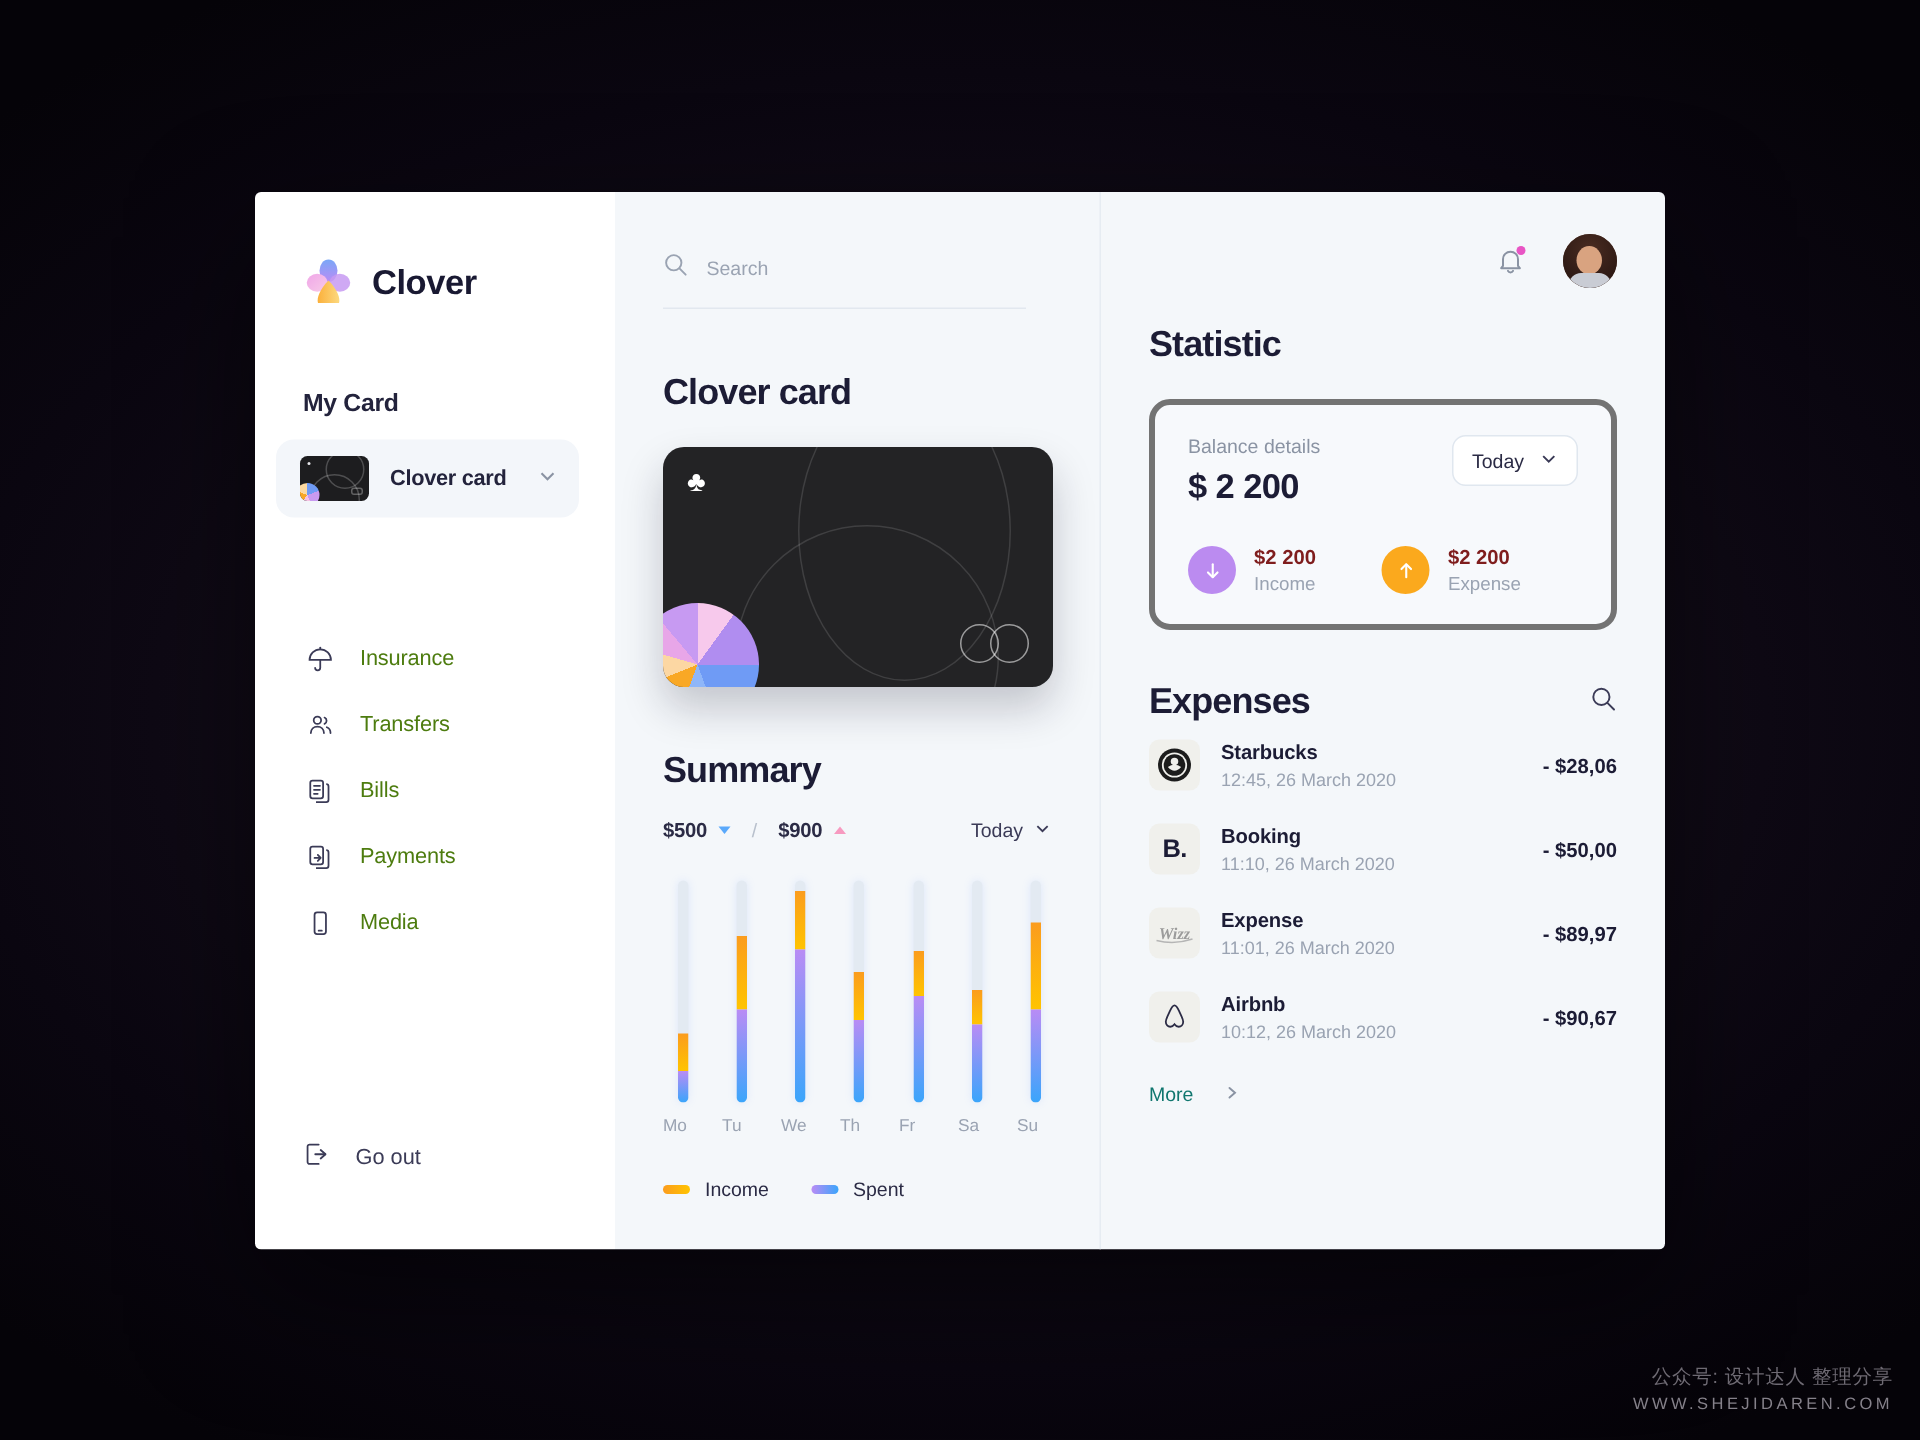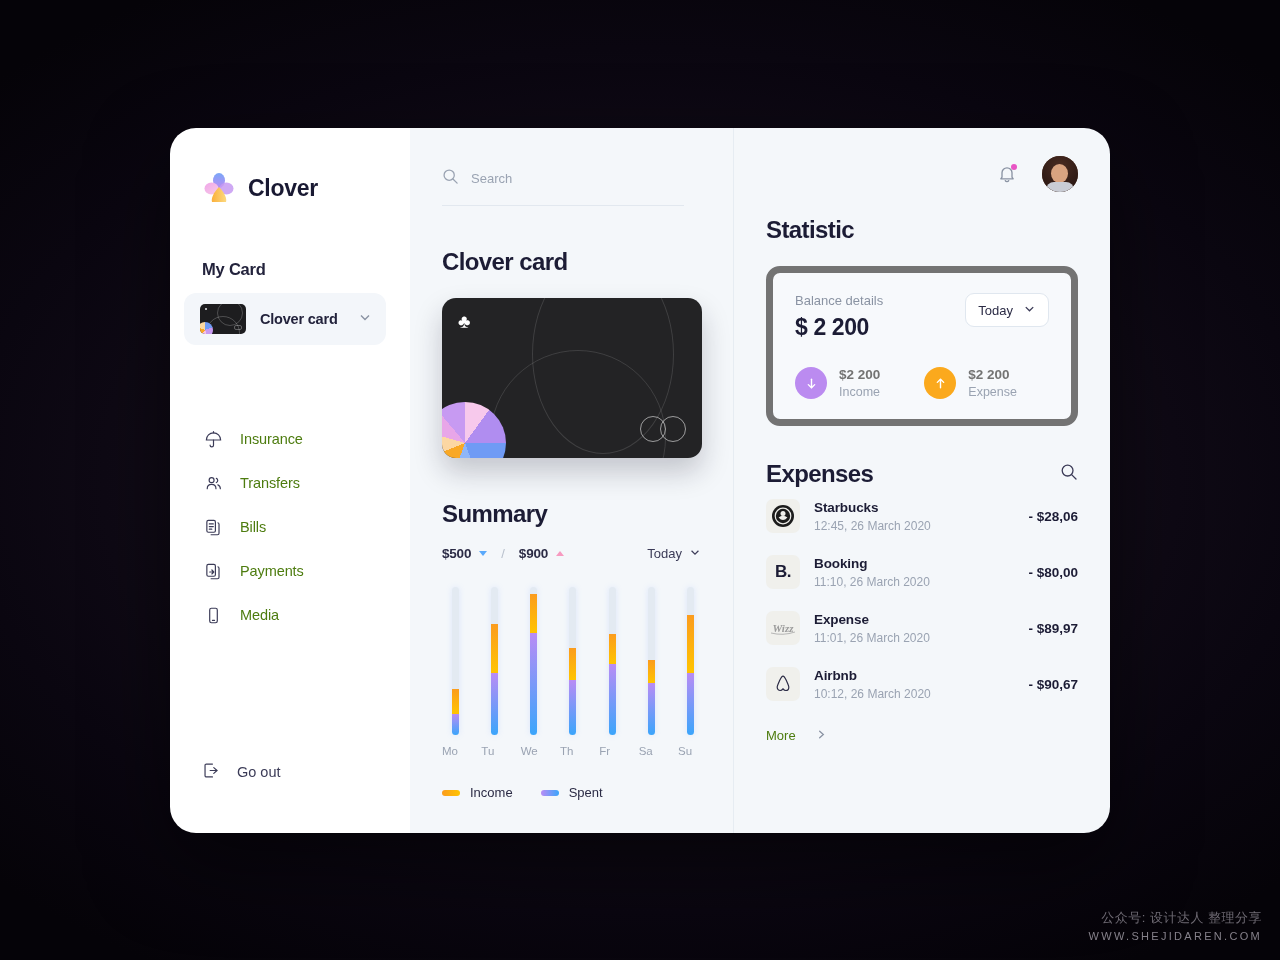--- a/index.html
+++ b/index.html
@@ -20,21 +20,21 @@
     position: absolute; inset: 0;
     background:
       radial-gradient(ellipse 70% 60% at 50% 50%, #19121f 0%, #120c18 45%, #0a0610 75%, #050308 100%);
   }
 
   
   .app {
     position: absolute;
     left: 170px; top: 128px;
     width: 940px; height: 705px;
-    border-radius: 26px;
+    border-radius: 4px;
     overflow: hidden;
     display: flex;
     box-shadow: 0 30px 80px rgba(0,0,0,.55);
   }
 
   
   .sidebar {
     width: 240px;
     background: #ffffff;
     padding: 28px 0 0 0;
@@ -252,21 +252,21 @@
     background: #6b4a3a;
   }
   .avatar .hair { position:absolute; inset:0; background: radial-gradient(circle at 50% 30%, #4a2c22 0%, #2e1a14 70%); }
   .avatar .face { position:absolute; left:9px; top:8px; width:17px; height:19px; border-radius:50%; background:#d9a380; }
   .avatar .body { position:absolute; left:4px; bottom:-2px; width:28px; height:12px; border-radius:8px 8px 0 0; background:#c9ccd4; }
 
   .right .h2 { margin-top: 10px; }
 
   .balance-card {
     margin-top: 22px;
-    border: 7px solid #737373;
+    border: 4px solid #737373;
     border-radius: 14px;
     background: #f7f9fc;
     padding: 20px 22px 20px 22px;
   }
   .bal-top { display: flex; align-items: flex-start; }
   .bal-label { font-size: 13px; color: #8a93a3; }
   .bal-value { font-size: 23px; font-weight: bold; color: #1c1c35; margin-top: 6px; letter-spacing: -.4px; }
   .sel-box {
     margin-left: auto;
     border: 1px solid #e0e7ef; border-radius: 9px; background: #fff;
@@ -275,21 +275,21 @@
     font-size: 13px; color: #2b2b45; cursor: pointer;
   }
   .bal-stats { display: flex; gap: 44px; margin-top: 26px; }
   .stat { display: flex; align-items: center; gap: 12px; }
   .stat-circle {
     width: 32px; height: 32px; border-radius: 50%;
     display: flex; align-items: center; justify-content: center; flex: none;
   }
   .c-income { background: #bb8bf0; }
   .c-expense { background: #fba91d; }
-  .stat-amt { font-size: 13.5px; font-weight: bold; color: #737373; }
+  .stat-amt { font-size: 13.5px; font-weight: bold; color: #7f1d1d; }
   .stat-lbl { font-size: 12.5px; color: #9aa3b2; margin-top: 3px; }
 
   .expenses-head {
     display: flex; align-items: center; margin-top: 34px;
   }
   .expenses-head .h2 { margin-top: 0; text-align: center; }
   .exp-search { margin-left: auto; cursor: pointer; }
 
   .exp-row {
     display: flex; align-items: center; gap: 14px;
@@ -300,21 +300,21 @@
     background: #f0f0ec;
     display: flex; align-items: center; justify-content: center;
     flex: none; overflow: hidden;
   }
   .exp-name { font-size: 13.5px; font-weight: bold; color: #1c1c35; letter-spacing: -.1px; }
   .exp-time { font-size: 12px; color: #9aa3b2; margin-top: 4px; }
   .exp-amt { margin-left: auto; font-size: 13.5px; font-weight: bold; color: #1c1c35; }
 
   .more {
     display: flex; align-items: center; gap: 20px;
-    margin-top: 16px; font-size: 13px; color: #4d7c0f; cursor: pointer;
+    margin-top: 16px; font-size: 13px; color: #0f766e; cursor: pointer;
   }
 
   
   .watermark {
     position: absolute; right: 18px; bottom: 18px;
     text-align: right; color: #6e6a73; user-select: none;
   }
   .wm1 { font-size: 13px; letter-spacing: .5px; }
   .wm2 { font-size: 11px; letter-spacing: 2.3px; margin-top: 3px; color: #85818a; }
 </style>
@@ -642,21 +642,21 @@
           <span class="exp-amt">- $28,06</span>
         </div>
         <div class="exp-row">
           <span class="exp-logo">
             <span style="font-size:17px;font-weight:bold;color:#1c1c35;letter-spacing:-.5px;">B.</span>
           </span>
           <span>
             <span class="exp-name" style="display:block">Booking</span>
             <span class="exp-time" style="display:block">11:10, 26 March 2020</span>
           </span>
-          <span class="exp-amt">- $80,00</span>
+          <span class="exp-amt">- $50,00</span>
         </div>
         <div class="exp-row">
           <span class="exp-logo">
             <svg width="30" height="16" viewBox="0 0 30 16">
               <text x="15" y="12" font-size="11" font-style="italic" font-weight="bold" text-anchor="middle" fill="#9b9b9b" font-family="Liberation Serif, serif">Wizz</text>
               <path d="M3 13 Q15 16 27 12" stroke="#b5b5b5" stroke-width="1" fill="none"></path>
             </svg>
           </span>
           <span>
             <span class="exp-name" style="display:block">Expense</span>

